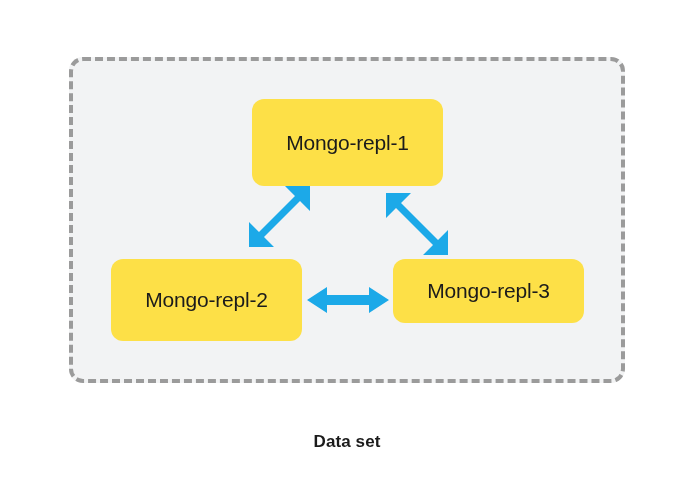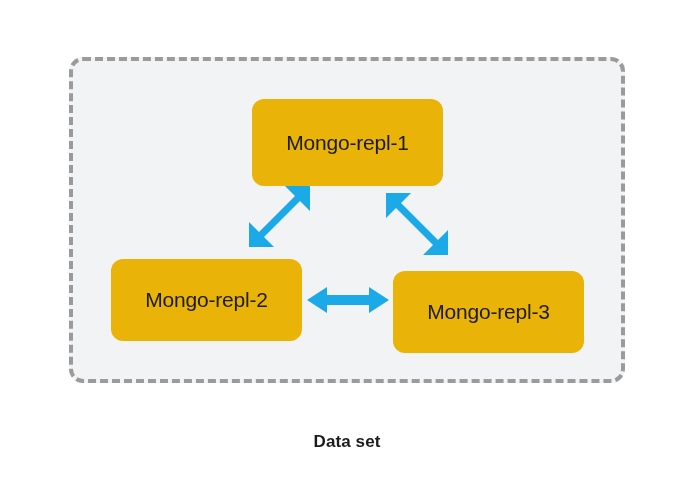--- a/index.html
+++ b/index.html
@@ -31,21 +31,21 @@
     box-sizing: border-box;
     background: #f2f3f4;
     border: 4px dashed #9b9b9b;
     border-radius: 14px;
   }
 
   
   .node-box {
     position: absolute;
     box-sizing: border-box;
-    background: #eab308;
+    background: #fde047;
     border-radius: 12px;
     display: flex;
     align-items: center;
     justify-content: center;
   }
   .node-label {
     font-size: 21px;
     font-weight: 400;
     color: #1b1b1b;
     letter-spacing: -0.2px;
@@ -62,22 +62,21 @@
     left: 111px;
     top: 259px;
     width: 191px;
     height: 82px;
     text-align: right;
   }
   #node-repl-3 {
     left: 393px;
     top: 259px;
     width: 191px;
-    height: 82px;
-    margin-top: 12px;
+    height: 64px;
   }
 
   
   #arrow-layer {
     position: absolute;
     left: 0;
     top: 0;
     width: 694px;
     height: 484px;
     pointer-events: none;

